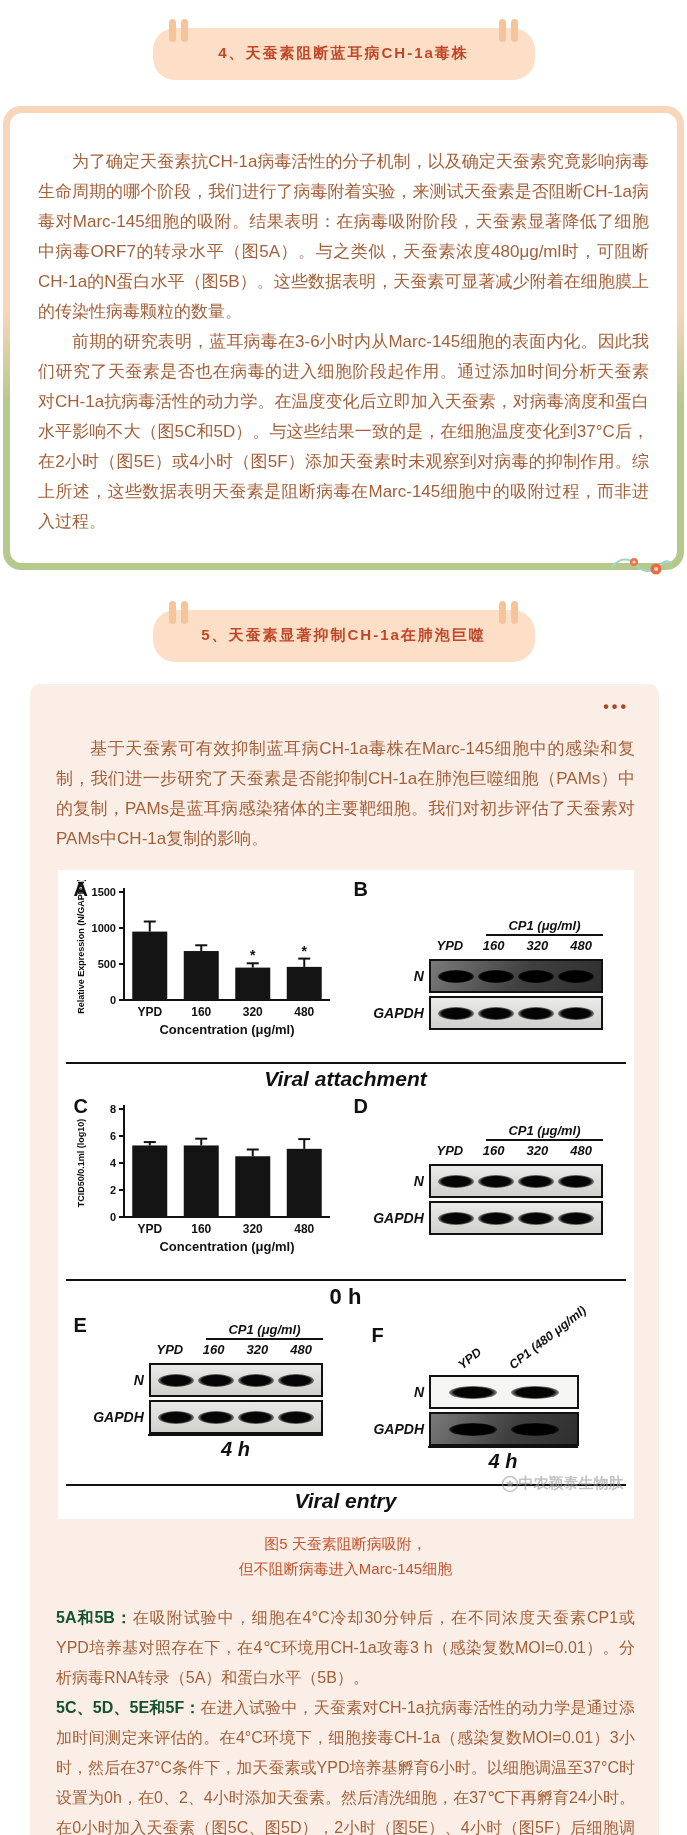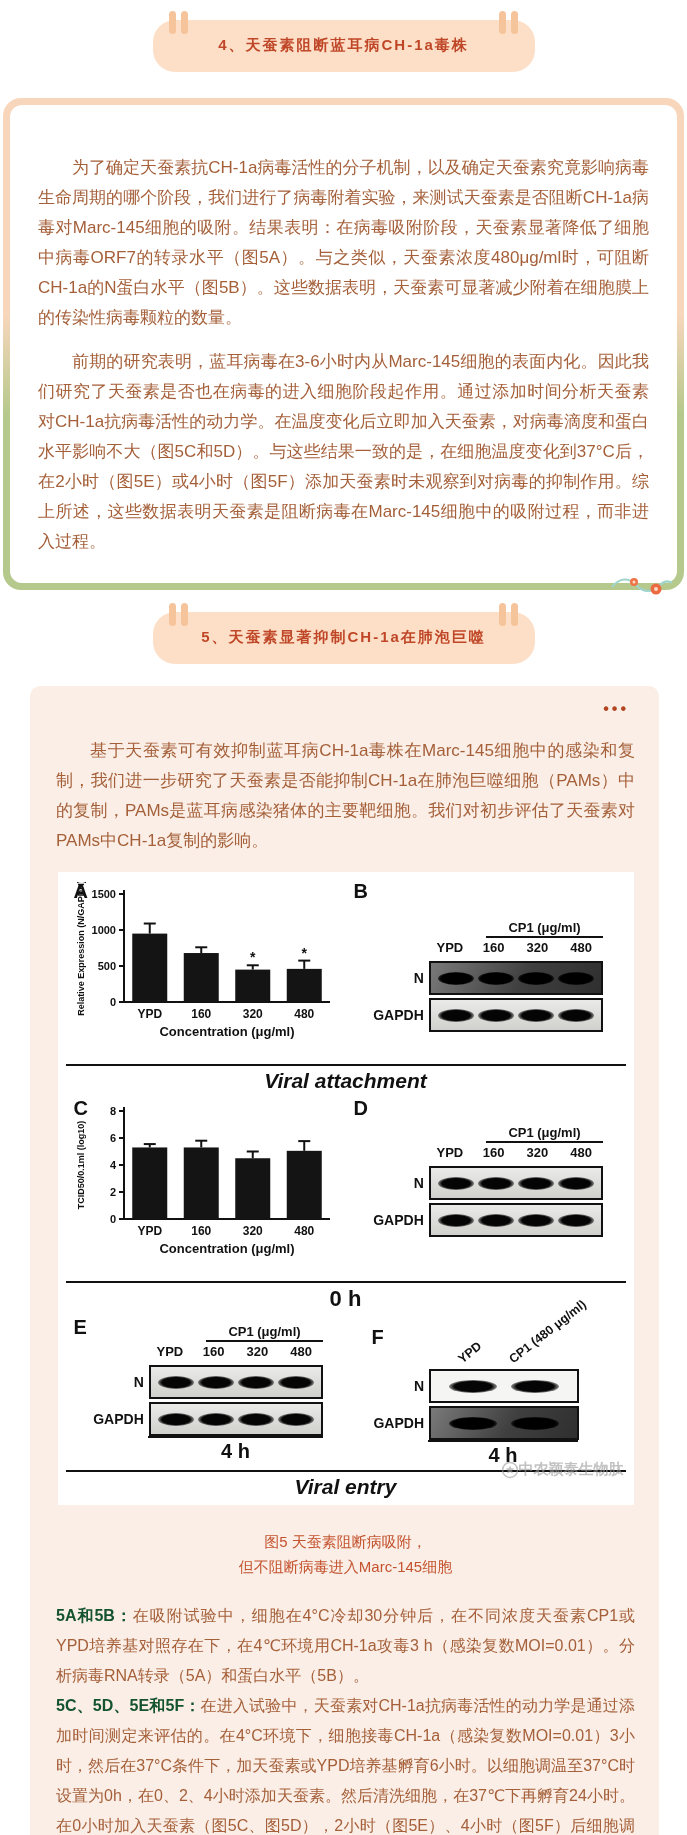--- a/index.html
+++ b/index.html
@@ -1,35 +1,35 @@
 <!DOCTYPE html>
 <html><head>
 <meta charset="utf-8">
 <style>
   html,body{margin:0;padding:0;}
   body{background:#ffffff;font-family:"Liberation Sans","DejaVu Sans",sans-serif;}
   .page{position:relative;width:687px;height:1835px;overflow:hidden;background:#fff;margin:0 auto;}
 
   
-  .badge-wrap{position:relative;display:flex;justify-content:center;padding-top:20px;}
-  .badge-wrap.second{padding-top:22px;}
+  .badge-wrap{position:relative;display:flex;justify-content:center;padding-top:28px;}
+  .badge-wrap.second{padding-top:40px;}
   .badge{position:relative;background:#fcdfc6;border-radius:22px;min-width:330px;
          padding:12px 26px 14px;text-align:center;}
   .badge .bl{color:#bf4728;font-weight:bold;font-size:15px;letter-spacing:2px;line-height:26px;}
   .quote{position:absolute;top:-9px;width:20px;height:23px;display:flex;gap:5px;z-index:2;}
   .quote i{display:block;width:7px;height:23px;border-radius:4px;background:#f6c49b;}
   .quote.qL{left:16px;}
   .quote.qR{right:16px;}
 
   
   .bordered-box{position:relative;margin:26px 3px 0 3px;border-radius:18px;padding:7px;
                 background:linear-gradient(to bottom,#f8d6bc 44%,#b6c98c 64%);}
   .bordered-box .inner{background:#ffffff;border-radius:12px;padding:34px 28px 26px 28px;}
   .body-text{color:#a5603a;font-size:17px;line-height:30px;text-align:justify;margin:0;}
-  .indent{text-indent:2em;margin-top:14px;}
+  .indent{text-indent:2em;}
   .flower-deco{position:absolute;right:10px;bottom:-9px;}
 
   
   .peach-panel{margin:22px 28px 0 30px;background:#faeee6;border-radius:10px;
                padding:10px 24px 30px 26px;min-height:1220px;}
   .dots{ text-align:right;color:#b2451f;font-size:16px;font-weight:900;letter-spacing:3px;
          padding:4px 6px 0 0;}
   .intro{margin-top:18px;}
 
   
@@ -39,21 +39,21 @@
   .half{position:relative;width:50%;}
   .pletter{position:absolute;top:2px;left:8px;font-size:20px;font-weight:bold;color:#111;}
   .pletter.low{top:12px;left:26px;}
   .chart-holder{margin:4px 0 0 6px;}
   .fig-divider{border-top:2px solid #111;margin-top:2px;}
   .fig-label{text-align:center;font-weight:bold;color:#111;}
   .fig-label.big{font-size:21px;line-height:29px;font-style:italic;}
   .fig-label.time{font-size:22px;line-height:31px;}
 
   
-  .blot{width:235px;margin:0 auto;}
+  .blot{width:235px;margin:8px auto;font-style:italic;}
   .blot.down42{margin-top:42px;}
   .blot.down30{margin-top:30px;}
   .blot.down10{margin-top:10px;}
   .blot-header{margin-left:118px;width:117px;text-align:center;font-size:13px;font-weight:bold;
                border-bottom:2px solid #111;padding-bottom:1px;}
   .blot-lanes{display:flex;margin-left:60px;width:175px;}
   .blot-lanes span{flex:1;text-align:center;font-size:13px;font-weight:bold;line-height:20px;}
   .blot-row{display:flex;align-items:center;margin-top:3px;}
   .blot-row-label{width:56px;text-align:right;padding-right:5px;font-size:14px;font-weight:600;}
   .blot-strip{width:175px;height:34px;border:2px solid #111;display:flex;align-items:center;
@@ -71,21 +71,21 @@
                        white-space:nowrap;transform:rotate(-38deg);transform-origin:bottom left;}
   .blot-rot-lanes span:nth-child(1){left:24%;}
   .blot-rot-lanes span:nth-child(2){left:58%;}
   .blot.narrow .blot-strip,.blot.narrow .blot-time,.blot.narrow .blot-rot-lanes{width:150px;}
   .blot.narrow .band{width:34%;}
 
   .watermark{position:absolute;right:10px;bottom:26px;color:#9a9a9a;opacity:.6;font-size:15px;
              display:flex;align-items:center;gap:0;font-weight:bold;}
 
   
-  .caption{margin-top:24px;text-align:center;color:#c4532f;font-size:15px;line-height:25px;}
+  .caption{margin-top:12px;text-align:center;color:#c4532f;font-size:15px;line-height:25px;}
   .legend-block{margin-top:22px;}
   .legend{color:#a5603a;font-size:16px;line-height:30px;text-align:justify;margin:0;}
   .legend b{color:#14532d;}
 </style>
 </head>
 <body>
 
 <div class="page">
 
   <div class="badge-wrap">

